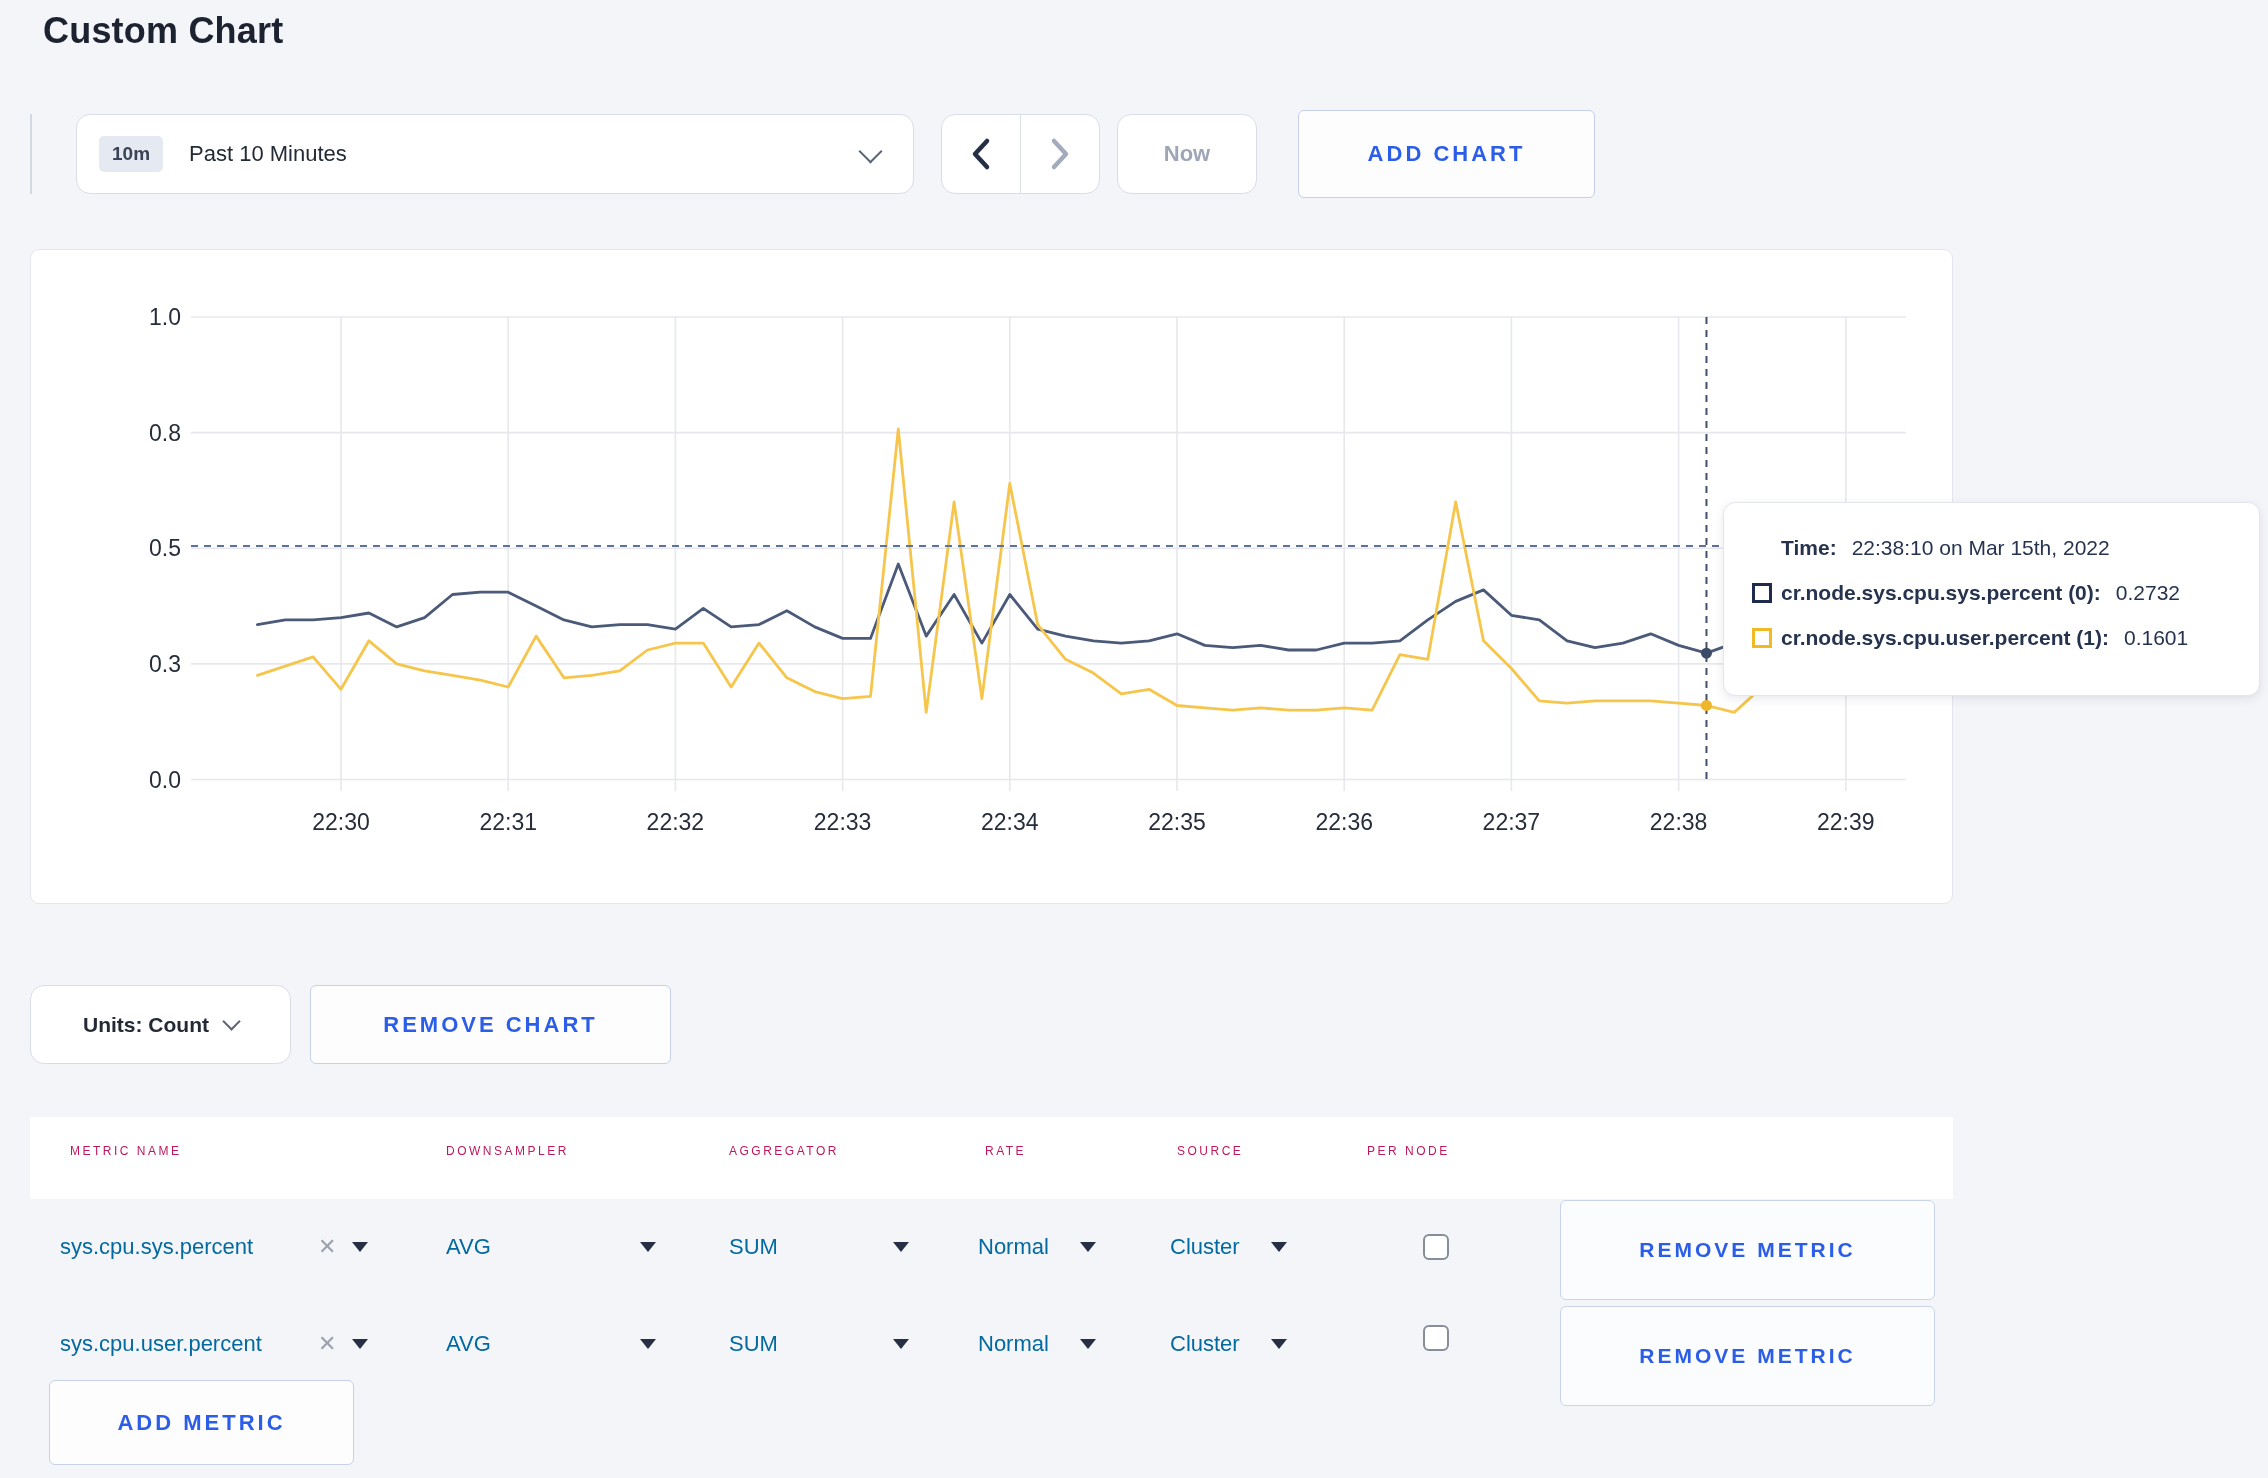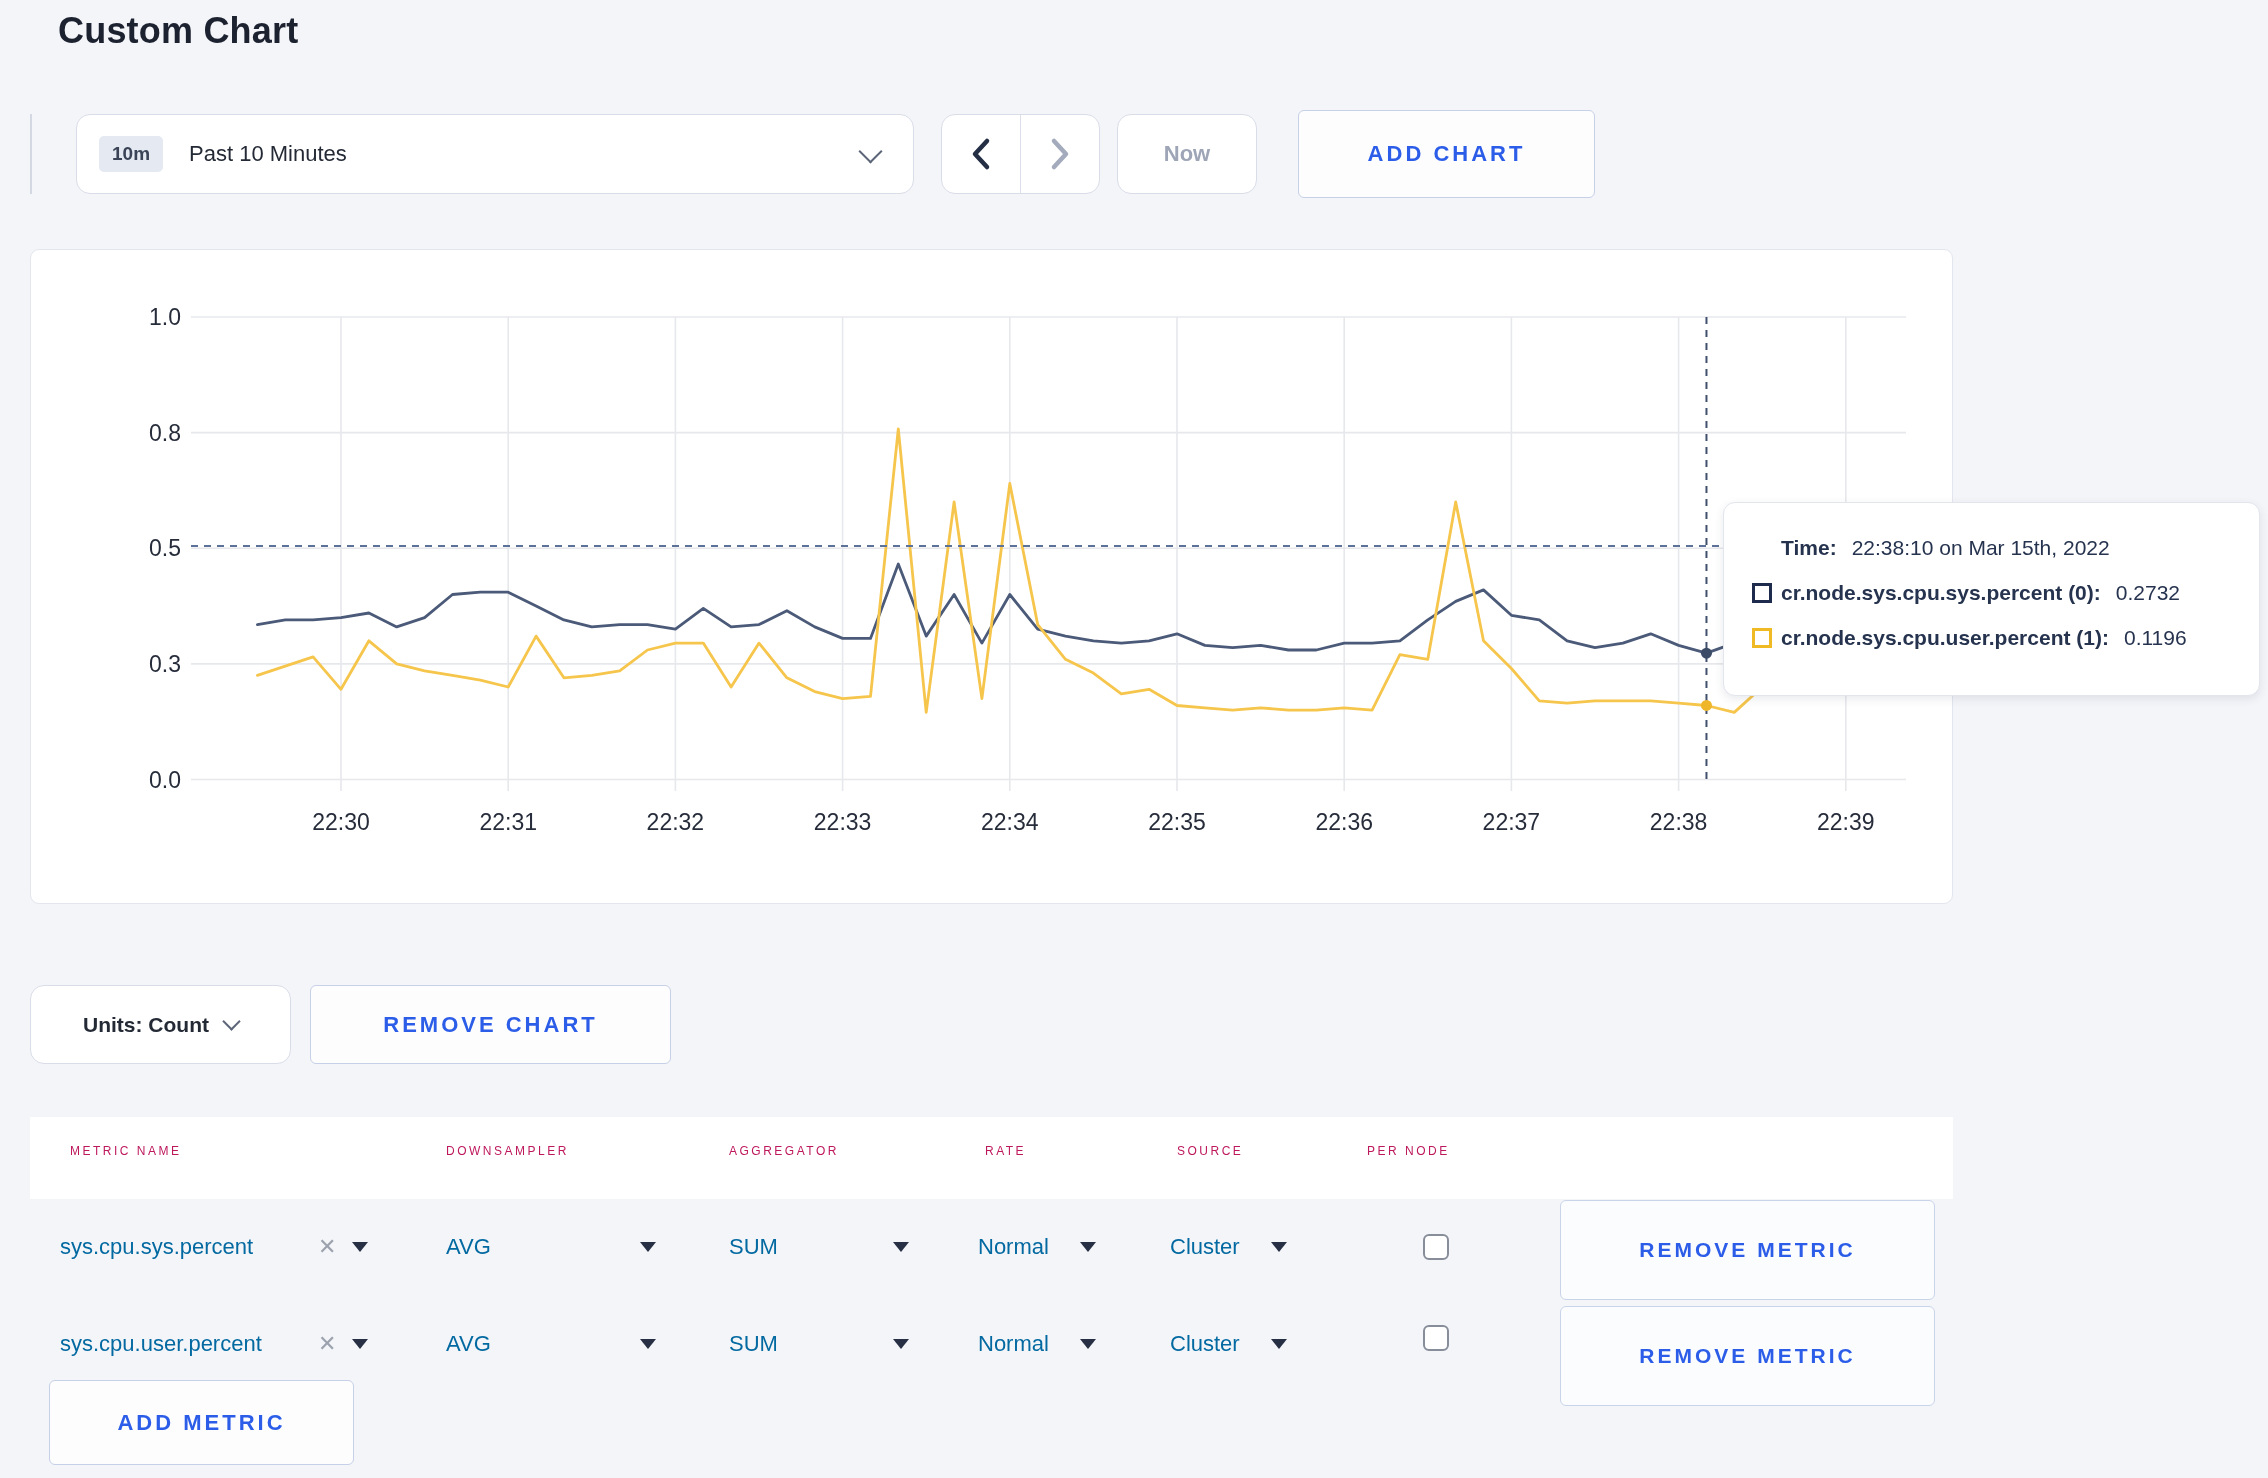--- a/index.html
+++ b/index.html
@@ -4,21 +4,21 @@
 <style>
   html,body{margin:0;padding:0;}
   body{
     width:2268px;height:1478px;position:relative;overflow:hidden;
     background:#f4f5f9;
     font-family:"Liberation Sans", sans-serif;
     color:#242a35;
   }
   .abs{position:absolute;}
   
-  #page-title{left:43px;top:10px;font-size:36px;font-weight:600;color:#1d2230;letter-spacing:.2px;margin-left:15px;}
+  #page-title{left:43px;top:10px;font-size:36px;font-weight:600;color:#1d2230;letter-spacing:.2px;}
   
   #toolbar-divider{left:30px;top:114px;width:2px;height:80px;background:#d3d8e2;}
   .ctl{background:#fff;border:1.5px solid #d9dde8;border-radius:14px;box-sizing:border-box;}
   #time-dropdown{left:76px;top:114px;width:838px;height:80px;display:flex;align-items:center;cursor:pointer;}
   #time-badge{margin-left:22px;background:#e4e9f2;border-radius:5px;padding:7px 13px;font-size:19px;font-weight:700;color:#3a4456;}
   #time-label{margin-left:26px;font-size:22px;font-weight:500;color:#242a35;}
   .chev-down{width:15px;height:15px;border-right:2.5px solid #5d6678;border-bottom:2.5px solid #5d6678;transform:rotate(45deg);display:inline-block;}
   #time-chevron{position:absolute;right:34px;top:28px;}
   #prevnext{left:941px;top:114px;width:159px;height:80px;display:flex;}
   #prev-btn,#next-btn{flex:1;display:flex;align-items:center;justify-content:center;cursor:pointer;}
@@ -149,21 +149,21 @@
     <span class="tt-value">22:38:10 on Mar 15th, 2022</span>
   </div>
   <div class="tt-row">
     <span class="tt-swatch" style="border-color: rgb(30, 43, 77);"></span>
     <span class="tt-label">cr.node.sys.cpu.sys.percent (0):</span>
     <span class="tt-value">0.2732</span>
   </div>
   <div class="tt-row">
     <span class="tt-swatch" style="border-color: rgb(240, 186, 37);"></span>
     <span class="tt-label">cr.node.sys.cpu.user.percent (1):</span>
-    <span class="tt-value">0.1196</span>
+    <span class="tt-value">0.1601</span>
   </div>
 </div>
 
 <div class="abs ctl" id="units-btn">
   <span id="units-label">Units: Count</span>
   <span id="units-chevron"></span>
 </div>
 <div class="abs blue-btn" id="remove-chart-btn">REMOVE CHART</div>
 
 <div class="abs" id="table-header">

